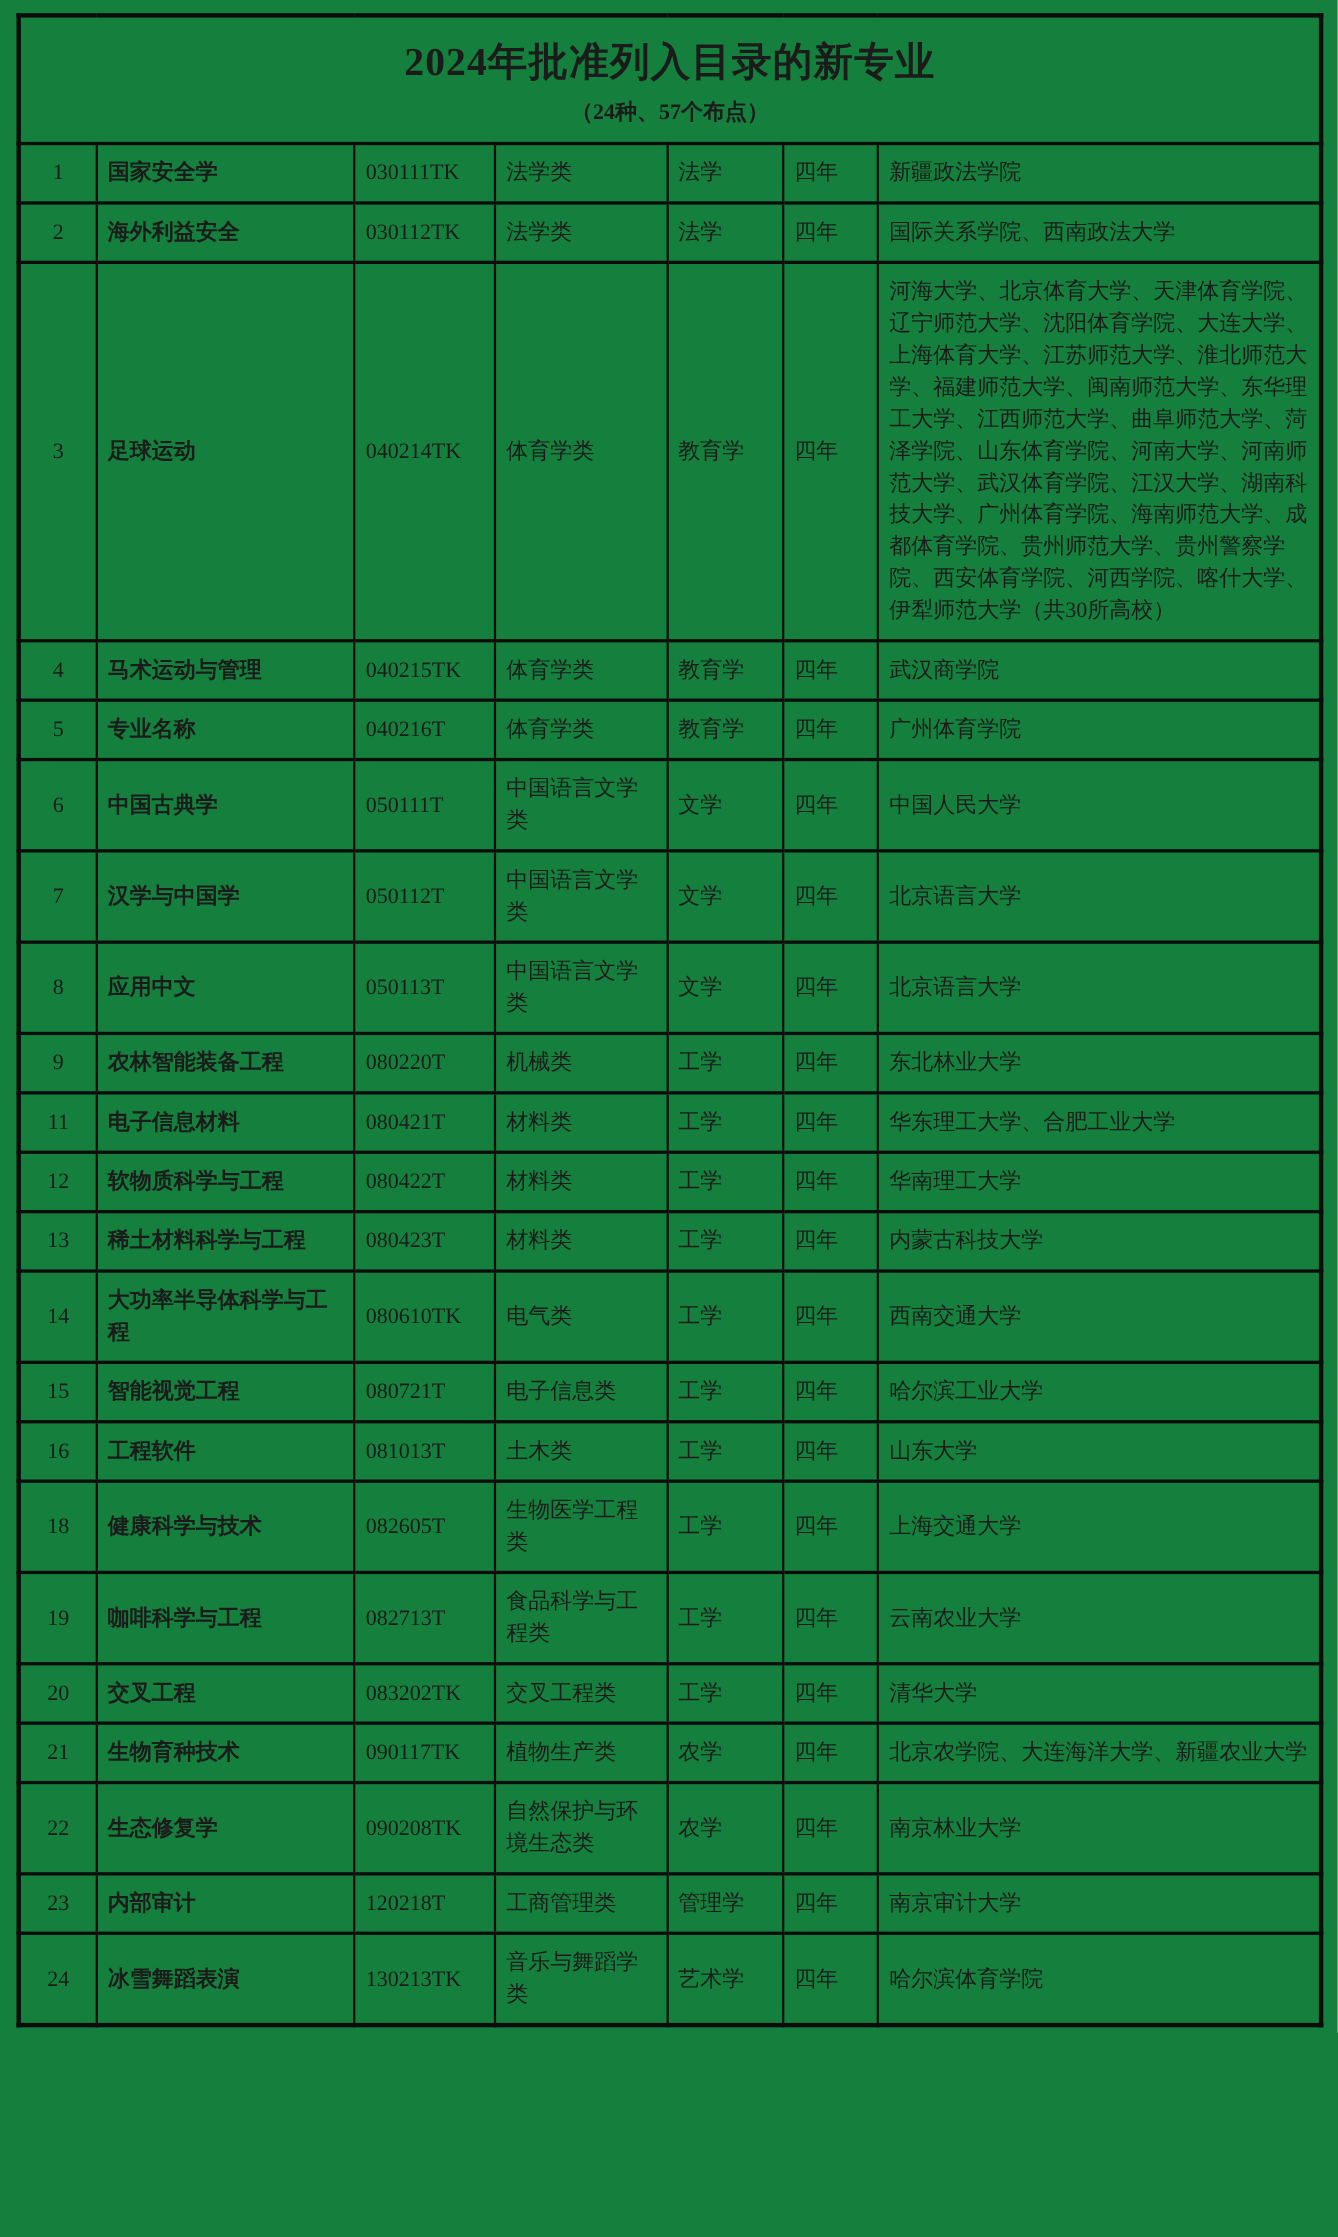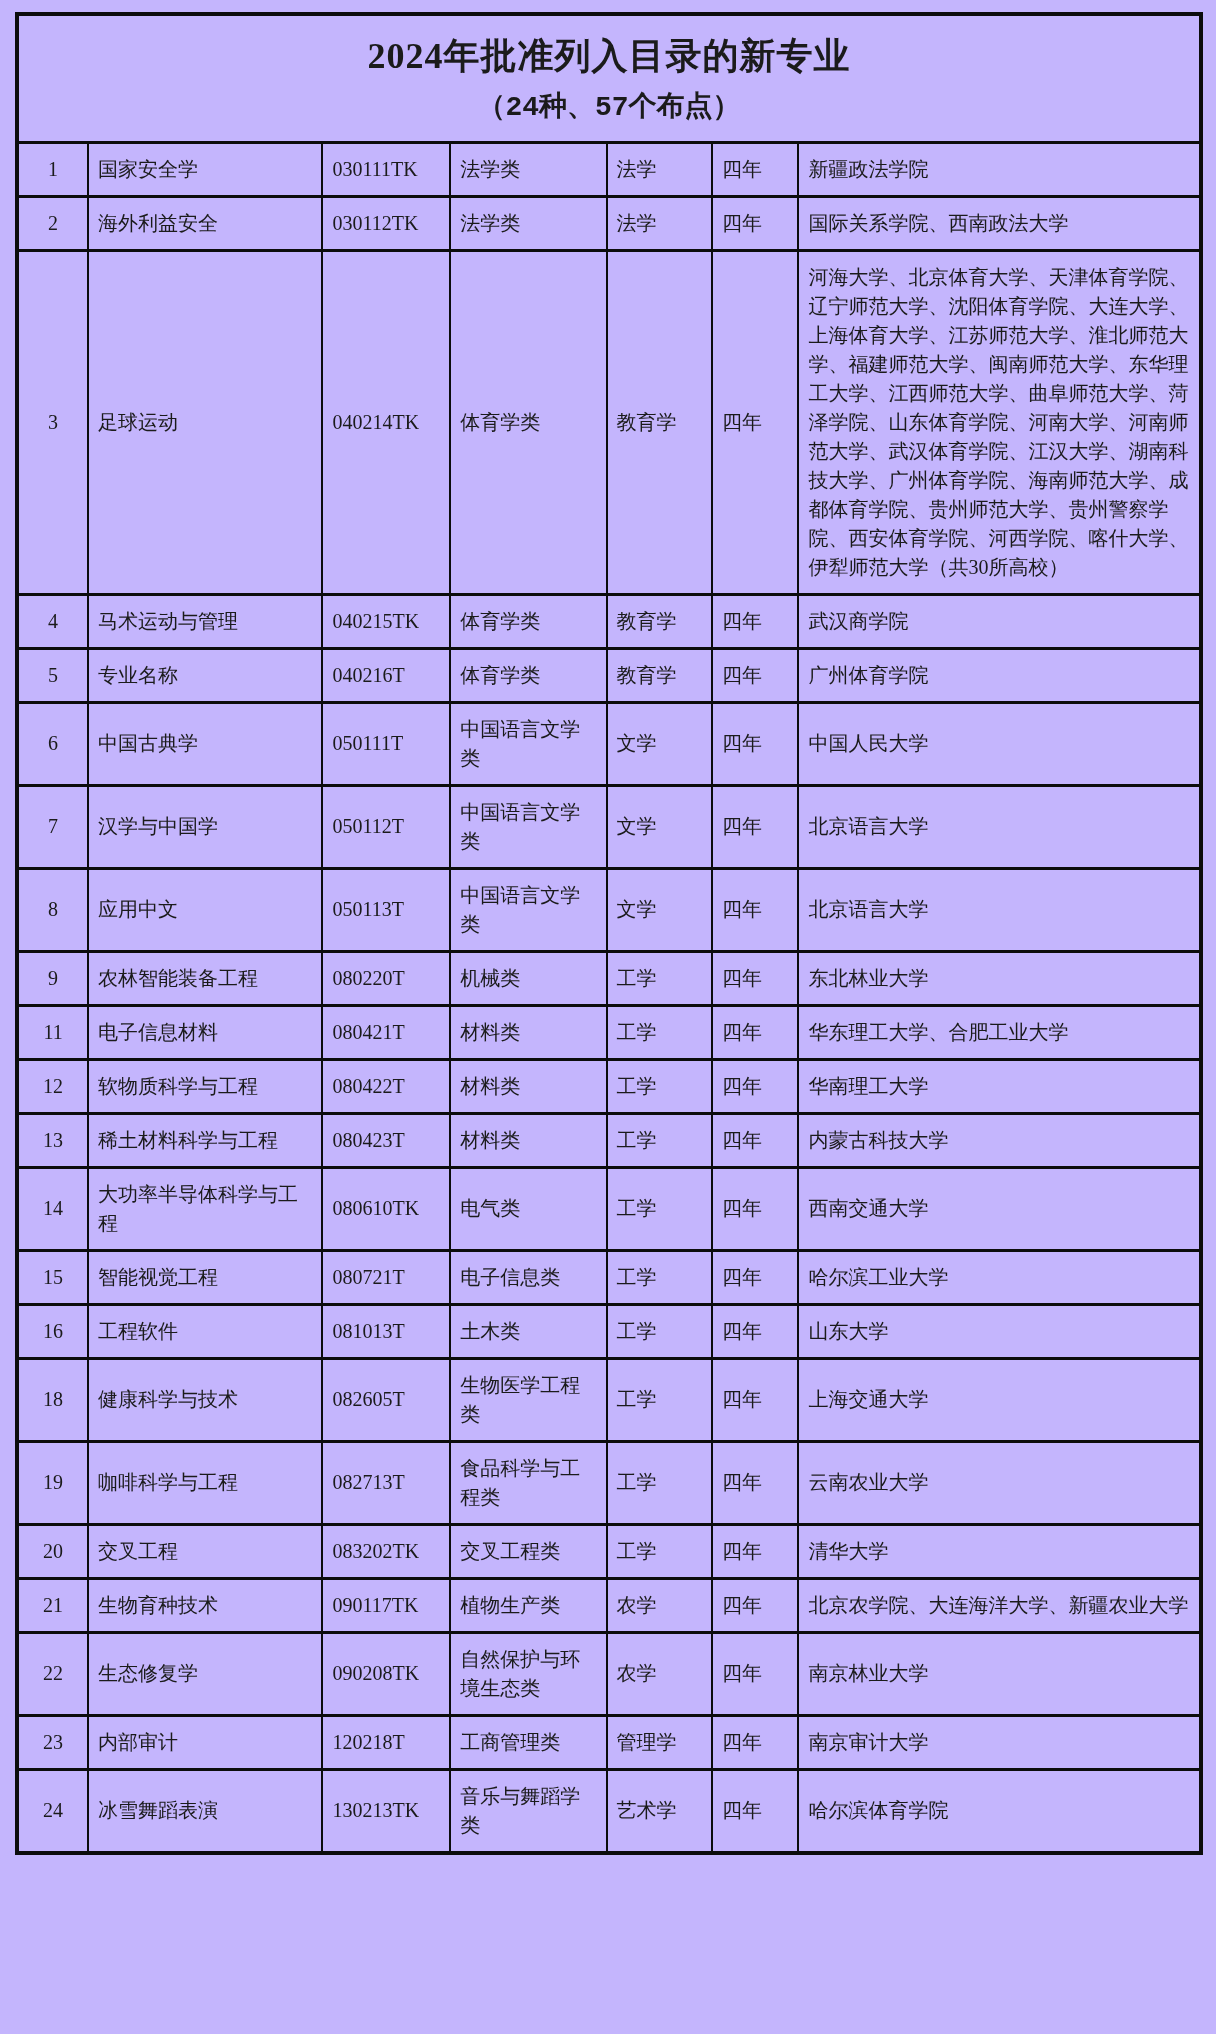--- a/index.html
+++ b/index.html
@@ -5,21 +5,21 @@
   html, body { margin: 0; padding: 0; }
   body {
     background: #f4f4f2;
     font-family: "Liberation Serif", "DejaVu Serif", serif;
   }
   .page {
     position: relative;
     width: 1216px;
     min-height: 2034px;
     margin: 0 auto;
-    background: #c4b5fd;
+    background: #15803d;
     color: #1b1b1b;
     overflow: hidden;
   }
   table.majors {
     border-collapse: collapse;
     table-layout: fixed;
     width: 1188px;
     margin: 12px 0 0 15px;
     border: 4px solid #0c0c0c;
     font-size: 20px;
@@ -44,33 +44,32 @@
   .title-cell {
     text-align: center;
     padding: 14px 8px 12px 8px !important;
   }
   .doc-title {
     font-size: 36px;
     font-weight: bold;
     letter-spacing: 1px;
   }
   .doc-subtitle {
-    font-size: 28px;
+    font-size: 20px;
     font-weight: bold;
     margin-top: 6px;
-    font-family: Liberation Mono, monospace;
   }
   .header-row th {
     font-weight: normal;
     text-align: center;
     font-size: 20px;
     padding: 8px 6px;
   }
   .c-no   { text-align: center; }
-  .c-name { text-align: left; }
+  .c-name { text-align: left; font-weight: bold; }
   .c-code { text-align: left; font-family: "Liberation Serif", "DejaVu Serif", serif; }
   .c-cat  { text-align: left; }
   .c-deg  { text-align: left; font-family: Liberation Serif, serif; }
   .c-years{ text-align: left; }
   .c-schools { text-align: left; padding-left: 11px; }
 </style>
 </head>
 <body>
 
 <div class="page">

